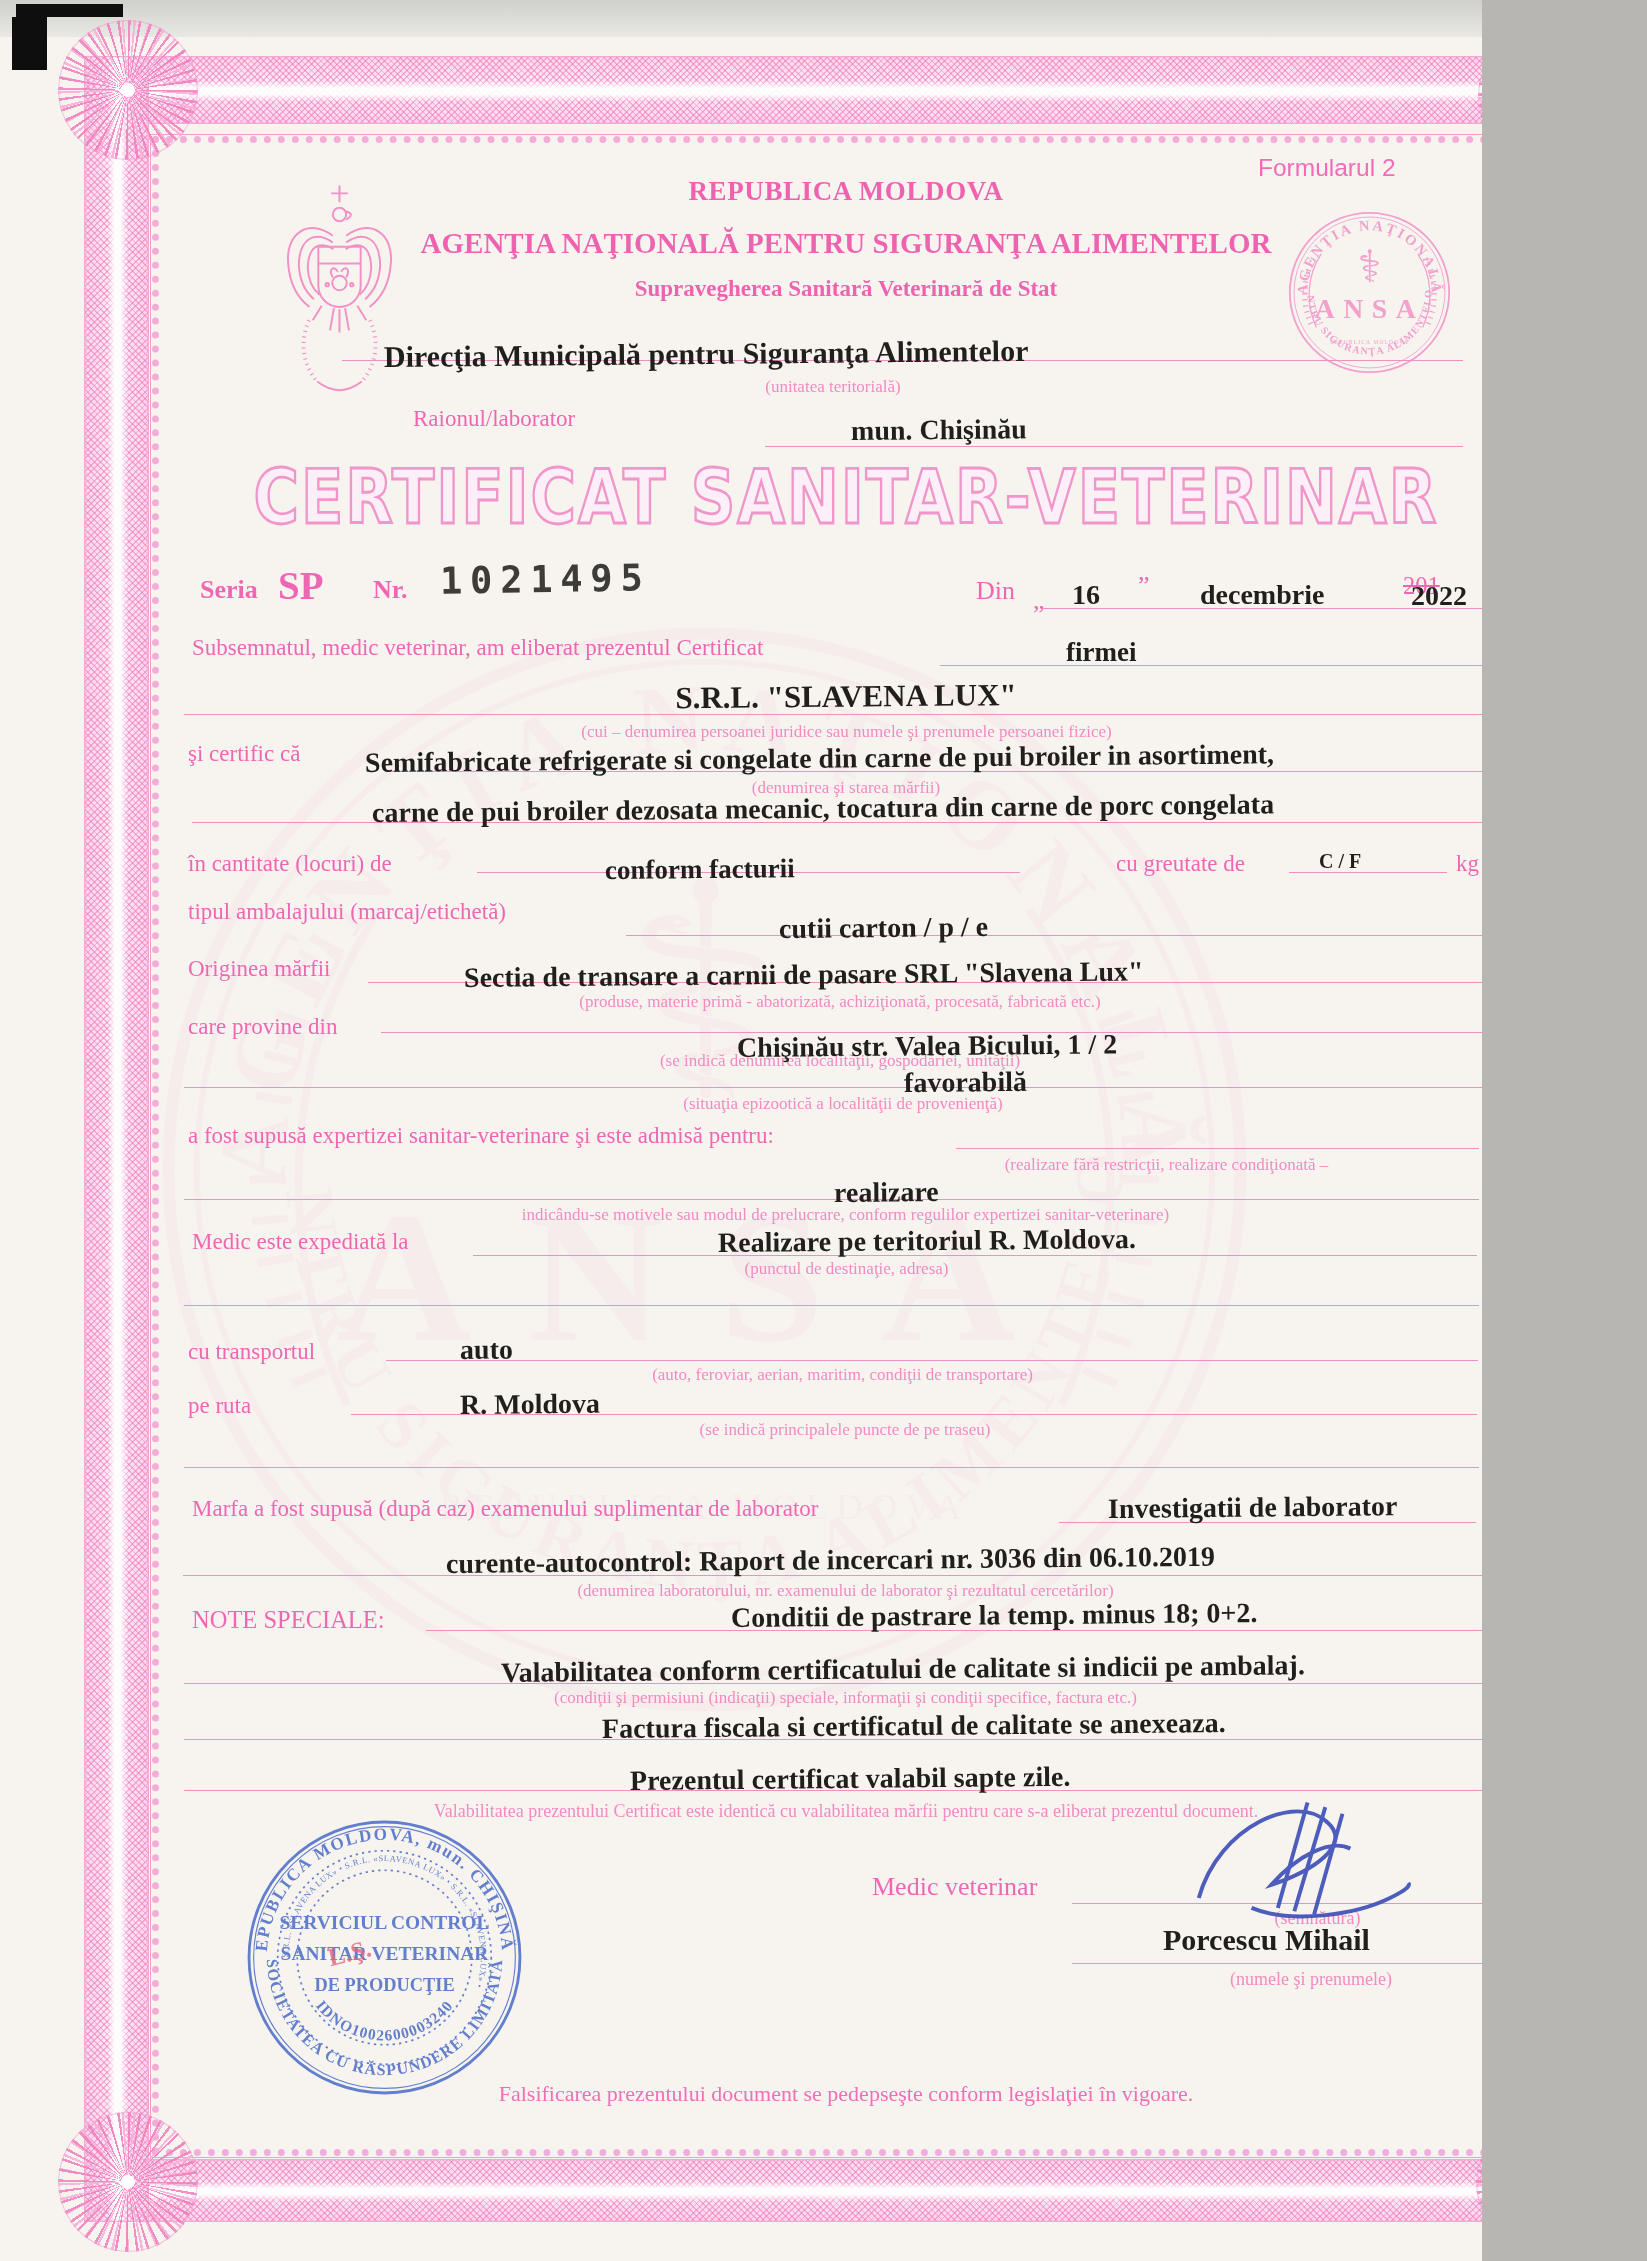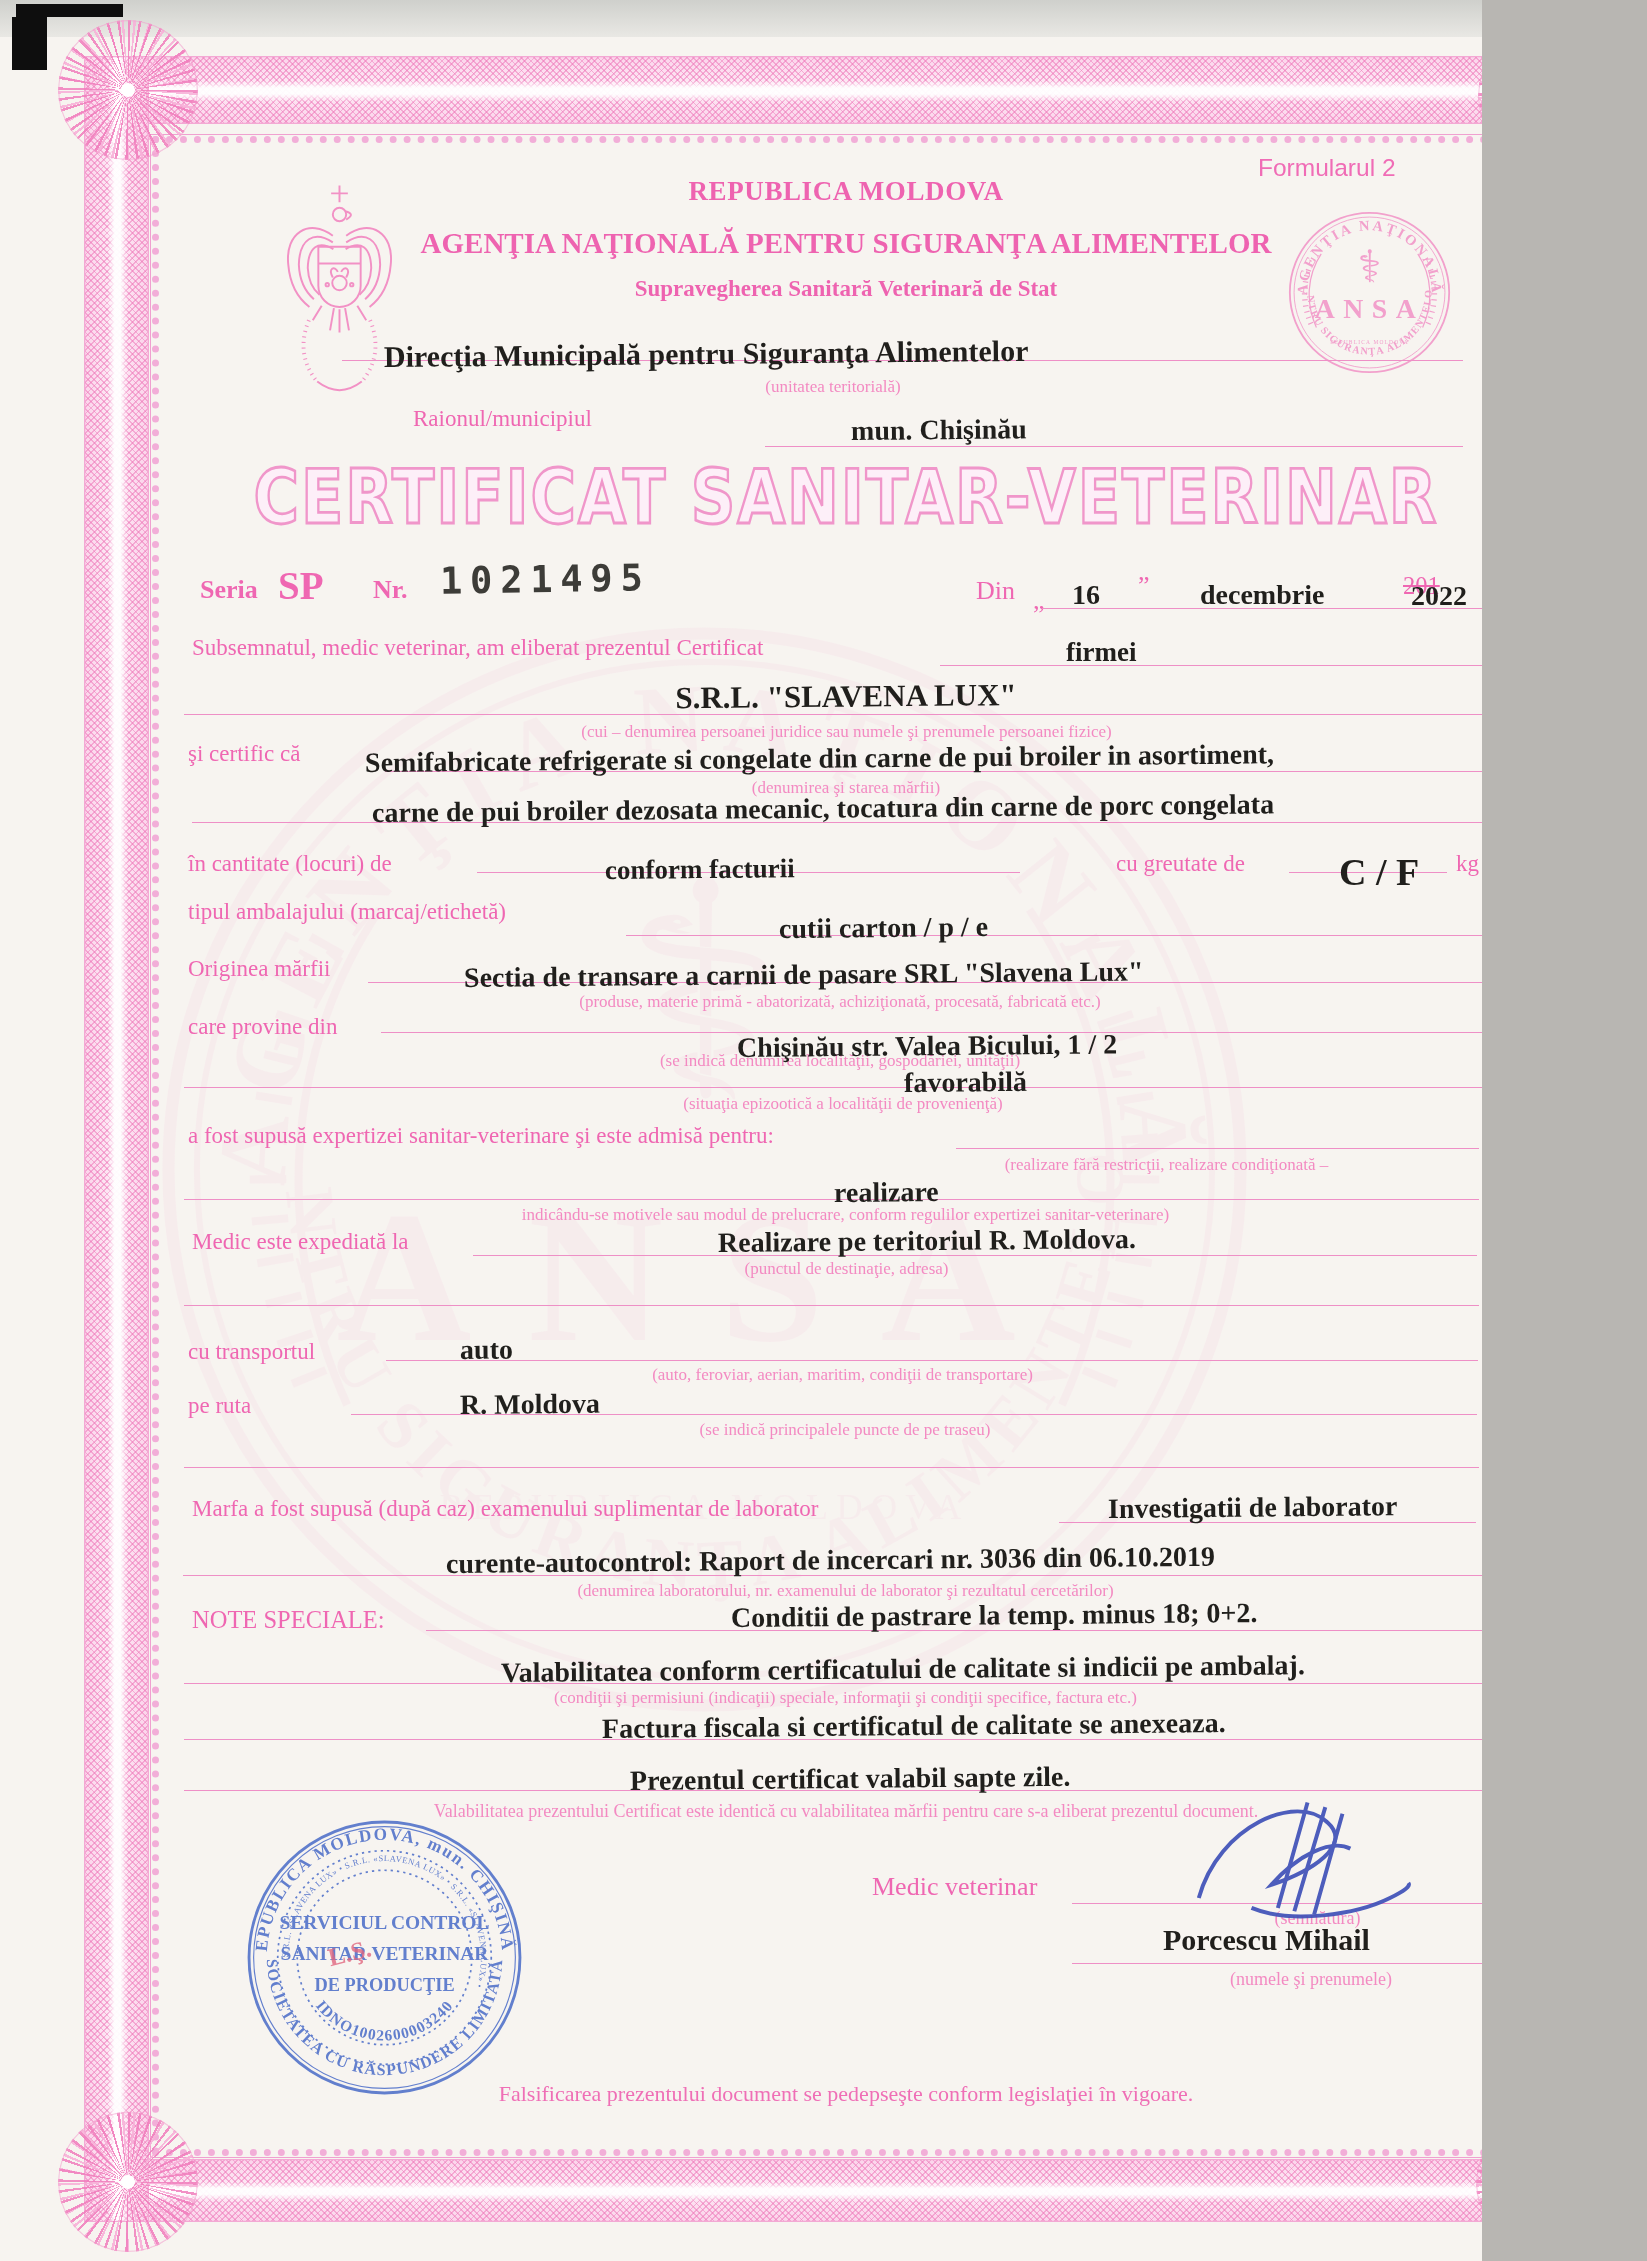--- a/index.html
+++ b/index.html
@@ -124,21 +124,21 @@
 
   <span class="lbl" style="left:1258px;top:154px;font-family:'Liberation Sans',sans-serif;font-size:24.5px;color:#f06cb6;">Formularul 2</span>
   <div class="hdr" style="top:176px;font-size:27px;letter-spacing:0.6px;">REPUBLICA MOLDOVA</div>
   <div class="hdr" style="top:227px;font-size:29px;">AGENŢIA NAŢIONALĂ PENTRU SIGURANŢA ALIMENTELOR</div>
   <div class="hdr" style="top:276px;font-size:23px;">Supravegherea Sanitară Veterinară de Stat</div>
 
   <div class="fline" style="left:342px;top:360px;width:1121px;"></div>
   <span class="cap" style="left:639px;top:377px;width:388px;">(unitatea teritorială)</span>
   <span class="typed t1" style="left:384px;top:340px;font-size:30px;">Direcţia Municipală pentru Siguranţa Alimentelor</span>
 
-  <span class="lbl" style="left:413px;top:406px;">Raionul/municipiul</span>
+  <span class="lbl" style="left:413px;top:406px;">Raionul/laborator</span>
   <div class="fline" style="left:765px;top:446px;width:698px;"></div>
   <span class="typed t1" style="left:851px;top:415px;">mun. Chişinău</span>
 
   <div class="doc-title" style="top:460px;">CERTIFICAT SANITAR-VETERINAR</div>
 
   <span class="lbl" style="left:200px;top:575px;font-size:26px;font-weight:700;">Seria</span>
   <span class="lbl" style="left:278px;top:563px;font-size:39px;font-weight:700;">SP</span>
   <span class="lbl" style="left:373px;top:575px;font-size:26px;font-weight:700;">Nr.</span>
   <span class="mono-num" style="left:440px;top:558px;font-size:37px;transform:rotate(-1deg);">1021495</span>
 
@@ -164,21 +164,21 @@
   <span class="typed t1" style="left:365px;top:747px;">Semifabricate refrigerate si congelate din carne de pui broiler in asortiment,</span>
   <span class="cap" style="left:646px;top:778px;width:400px;">(denumirea şi starea mărfii)</span>
   <div class="fline" style="left:192px;top:822px;width:1318px;"></div>
   <span class="typed t1" style="left:372px;top:797px;">carne de pui broiler dezosata mecanic, tocatura din carne de porc congelata</span>
 
   <span class="lbl" style="left:188px;top:851px;">în cantitate (locuri) de</span>
   <div class="fline" style="left:477px;top:872px;width:543px;"></div>
   <span class="typed t1" style="left:605px;top:855px;font-size:27px;">conform facturii</span>
   <span class="lbl" style="left:1116px;top:851px;">cu greutate de</span>
   <div class="fline" style="left:1289px;top:872px;width:158px;"></div>
-  <span class="typed" style="left:1319px;top:850px;font-size:38px;margin-left:20px;">C / F</span>
+  <span class="typed" style="left:1319px;top:850px;font-size:20px;">C / F</span>
   <span class="lbl" style="left:1456px;top:851px;">kg</span>
 
   <span class="lbl" style="left:188px;top:899px;">tipul ambalajului (marcaj/etichetă)</span>
   <div class="fline" style="left:626px;top:935px;width:884px;"></div>
   <span class="typed t1" style="left:779px;top:913px;">cutii carton / p / e</span>
 
   <span class="lbl" style="left:188px;top:956px;">Originea mărfii</span>
   <div class="fline" style="left:368px;top:982px;width:1142px;"></div>
   <span class="typed t1" style="left:464px;top:962px;">Sectia de transare a carnii de pasare SRL "Slavena Lux"</span>
   <span class="cap" style="left:388px;top:992px;width:904px;">(produse, materie primă - abatorizată, achiziţionată, procesată, fabricată etc.)</span>

